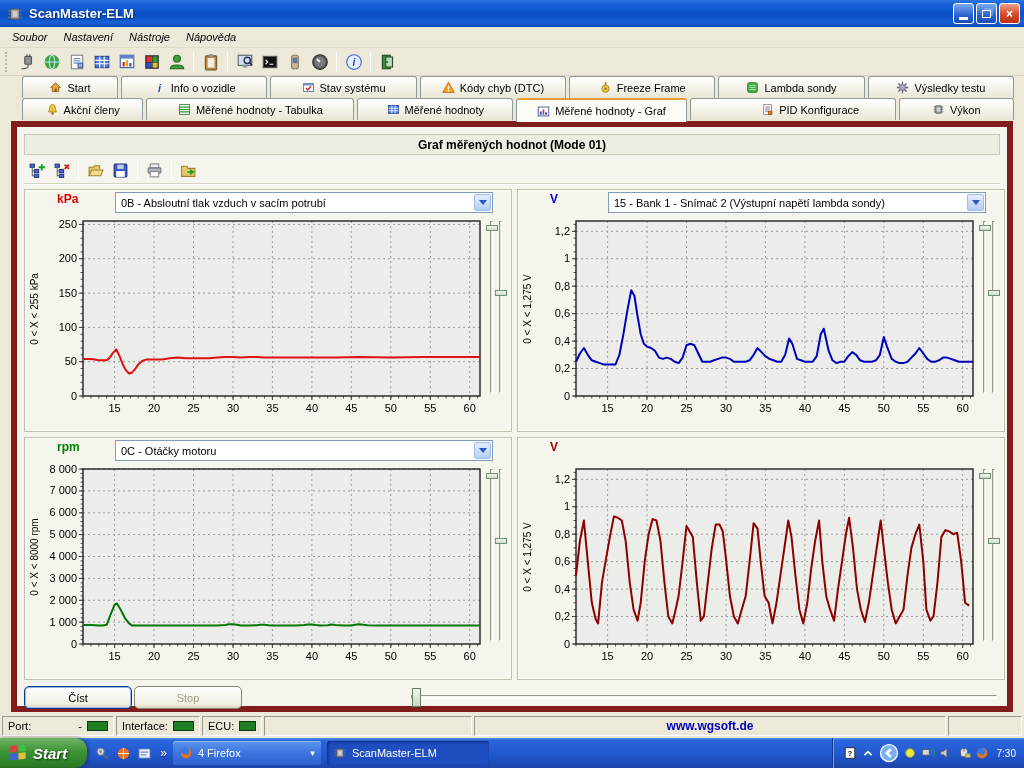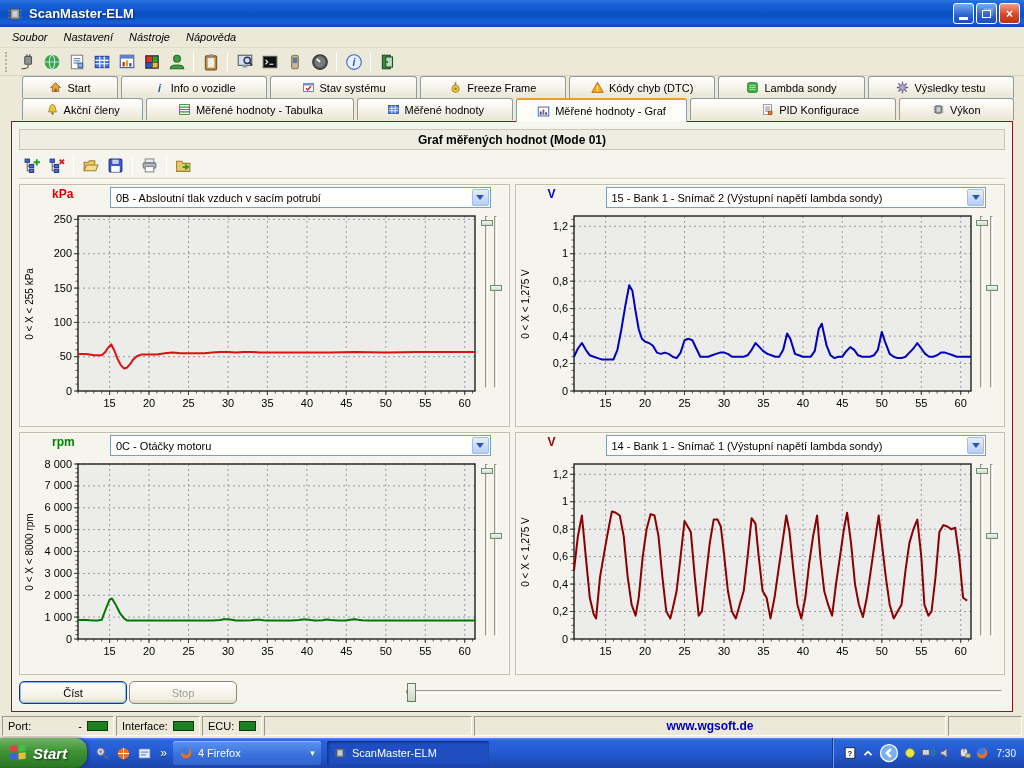--- a/index.html
+++ b/index.html
@@ -41,21 +41,21 @@
     height:22px;white-space:nowrap;overflow:hidden;}
   .tab svg{width:13px;height:13px;flex:none;}
   .tab.active{background:#fdfdf8;border-top:2px solid #e79b34;position:relative;z-index:3;height:24px;margin-bottom:-2px;}
   #tabrow1 .tab:nth-child(1){flex:.62;} #tabrow1 .tab{flex:1;}
   #tabrow2 .tab:nth-child(1){flex:.72;} #tabrow2 .tab:nth-child(2){flex:1.3;}
   #tabrow2 .tab:nth-child(3){flex:.95;} #tabrow2 .tab:nth-child(4){flex:1.05;}
   #tabrow2 .tab:nth-child(5){flex:1.05;padding-left:41px;} #tabrow2 .tab:nth-child(6){flex:.68;padding-left:6px;} #tabrow2 .tab{flex:1;}
 
   
   .main{position:absolute;top:121px;left:11px;right:11px;bottom:56px;background:#f5f4ed;
-    border:1px solid #7f1d1d;z-index:2;}
+    border:6px solid #7f1d1d;z-index:2;}
   .mode-header{margin:7px 7px 0 7px;height:21px;background:#eeede2;border:1px solid #c9c6b5;
     display:flex;align-items:center;justify-content:center;font-weight:bold;font-size:12px;}
   .graph-toolbar{margin:2px 7px 0 7px;height:27px;display:flex;align-items:center;
     border-bottom:1px solid #d5d2c2;box-shadow:0 1px 0 #fff;}
   .graph-toolbar .tb-btn svg{width:17px;height:17px;}
 
   .charts{display:grid;grid-template-columns:1fr 1fr;gap:5px;padding:5px 7px 0 7px;}
   .chart-panel{border:1px solid #c2bfae;box-shadow:inset 0 0 0 1px #fbfaf5;background:#f5f4ed;padding:2px 2px 0 2px;height:243px;}
   .panel-head{height:25px;display:flex;align-items:flex-start;}
   .unit{width:88px;padding-left:30px;font-weight:bold;font-size:12px;}
@@ -304,36 +304,36 @@
               <rect x="2" y="3" width="12" height="10" fill="#fff" stroke="#4664a8"></rect>
               <rect x="2" y="3" width="12" height="2.6" fill="#7e97c8"></rect>
               <path d="M5 9l2 2 4-4.5" stroke="#d02020" fill="none" stroke-width="1.6"></path>
             </svg>
           </span>
           <span>Stav systému</span>
         </div>
         <div class="tab">
           <span style="display: inline-flex;">
             <svg viewBox="0 0 16 16" xmlns="http://www.w3.org/2000/svg">
+              <path d="M8 1.5 L15 14 H1 Z" fill="#f6a623" stroke="#c05a00"></path>
+              <rect x="7.2" y="6" width="1.6" height="4" fill="#fff"></rect>
+              <rect x="7.2" y="11" width="1.6" height="1.6" fill="#fff"></rect>
+            </svg>
+          </span>
+          <span>Kódy chyb (DTC)</span>
+        </div>
+        <div class="tab">
+          <span style="display: inline-flex;">
+            <svg viewBox="0 0 16 16" xmlns="http://www.w3.org/2000/svg">
               <rect x="7" y="1.5" width="2" height="4" fill="#a08020"></rect>
               <circle cx="8" cy="9.5" r="4.5" fill="#e8c83d" stroke="#a08020"></circle>
               <circle cx="8" cy="9.5" r="1.6" fill="#a08020"></circle>
             </svg>
           </span>
           <span>Freeze Frame</span>
-        </div>
-        <div class="tab">
-          <span style="display: inline-flex;">
-            <svg viewBox="0 0 16 16" xmlns="http://www.w3.org/2000/svg">
-              <path d="M8 1.5 L15 14 H1 Z" fill="#f6a623" stroke="#c05a00"></path>
-              <rect x="7.2" y="6" width="1.6" height="4" fill="#fff"></rect>
-              <rect x="7.2" y="11" width="1.6" height="1.6" fill="#fff"></rect>
-            </svg>
-          </span>
-          <span>Kódy chyb (DTC)</span>
         </div>
         <div class="tab">
           <span style="display: inline-flex;">
             <svg viewBox="0 0 16 16" xmlns="http://www.w3.org/2000/svg">
               <rect x="2" y="2" width="12" height="12" rx="2" fill="#44b044" stroke="#1a7a1a"></rect>
               <path d="M4 5.5h8M4 8h8M4 10.5h8" stroke="#bfe8bf"></path>
             </svg>
           </span>
           <span>Lambda sondy</span>
         </div>
@@ -950,26 +950,20 @@
               </div>
               <div class="vtrack">
                 <div class="vthumb" style="top: 40%;"></div>
               </div>
             </div>
           </div>
         </div>
         <div class="chart-panel">
           <div class="panel-head">
             <span class="unit" style="color: rgb(153, 0, 0);">V</span>
-            <div class="combo">
-              <span class="combo-text">14 - Bank 1 - Snímač 1 (Výstupní napětí lambda sondy)</span>
-              <span class="combo-btn">
-                <span class="combo-arrow"></span>
-              </span>
-            </div>
           </div>
           <div class="panel-body">
             <svg width="456" height="200" viewBox="0 0 456 200">
               <rect x="56" y="4" width="397" height="175" fill="#ececea"></rect>
               <line x1="87.6" y1="4" x2="87.6" y2="179" stroke="#9a9a9a" stroke-dasharray="2 3"></line>
               <text x="87.6" y="195" text-anchor="middle" font-size="11" fill="#000">15</text>
               <line x1="87.6" y1="179" x2="87.6" y2="183" stroke="#333"></line>
               <line x1="127.0" y1="4" x2="127.0" y2="179" stroke="#9a9a9a" stroke-dasharray="2 3"></line>
               <text x="127.0" y="195" text-anchor="middle" font-size="11" fill="#000">20</text>
               <line x1="127.0" y1="179" x2="127.0" y2="183" stroke="#333"></line>

